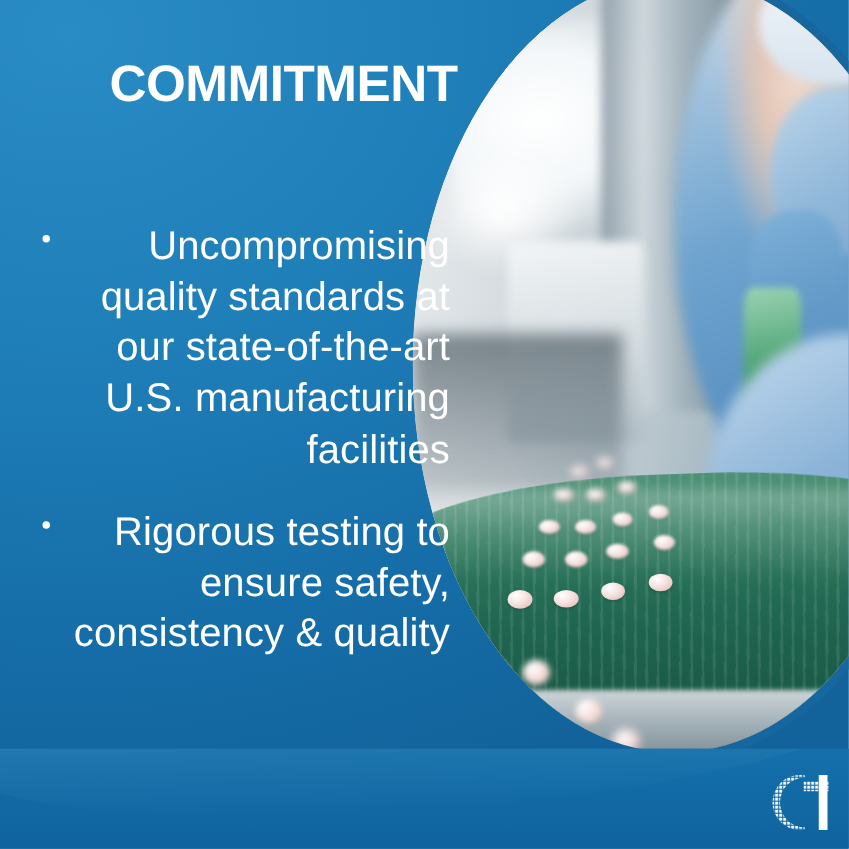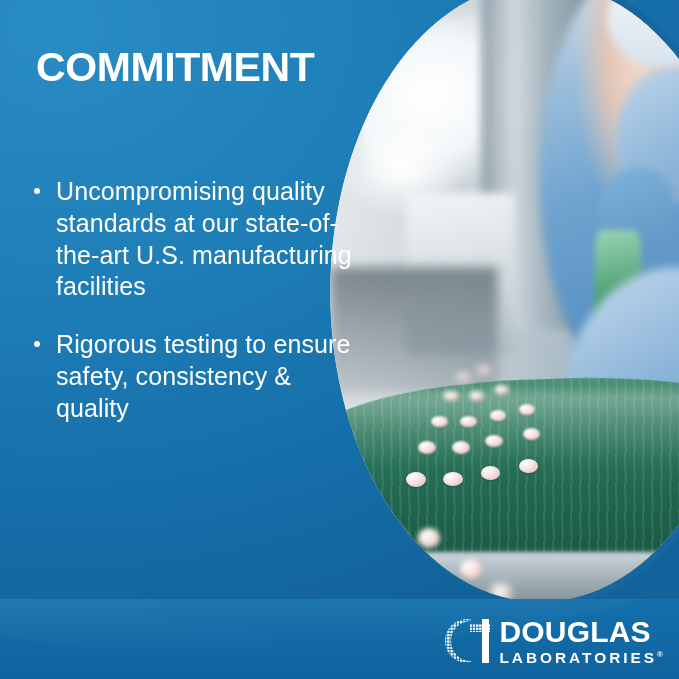--- a/index.html
+++ b/index.html
@@ -13,20 +13,21 @@
   }
 
   #banner {
     position: relative;
     width: 679px;
     height: 679px;
     overflow: hidden;
     background: #1b7ab5;
     background-image:
       radial-gradient(120% 95% at 8% 4%, #2a8cc4 0%, #1f7fb9 38%, #156ca6 78%, #12639b 100%);
+    text-align: right;
   }
 
   
   .photo-clip {
     position: absolute;
     left: 330px;
     top: -18px;
     width: 420px;
     height: 620px;
     border-radius: 50% 0 0 50% / 50% 0 0 50%;
@@ -237,21 +238,21 @@
     left: 30px;
     top: 176px;
     width: 330px;
     list-style: none;
     margin: 0;
     padding: 0;
   }
   .bullet {
     position: relative;
     color: #ffffff;
-    font-size: 25px;
+    font-size: 32px;
     line-height: 1.27;
     padding-left: 26px;
     margin-bottom: 26px;
     letter-spacing: 0.1px;
   }
   .bullet::before {
     content: "";
     position: absolute;
     left: 4px;
     top: 12px;
@@ -397,20 +398,16 @@
           <pattern id="grid" width="3.2" height="3.2" patternUnits="userSpaceOnUse">
             <rect x="0" y="0" width="2.3" height="2.3" fill="#ffffff"></rect>
           </pattern>
         </defs>
         <g mask="url(#cmask)">
           <rect x="0" y="0" width="46" height="46" fill="url(#grid)"></rect>
         </g>
         <rect x="38" y="1" width="7" height="44" fill="#ffffff"></rect>
       </svg>
 
-      <div class="logo-words">
-        <div class="logo-title">DOUGLAS</div>
-        <div class="logo-sub"><span>LABORATORIES</span><span class="reg">®</span></div>
-      </div>
     </div>
   </div>
 
 </div>
 
 </body></html>

